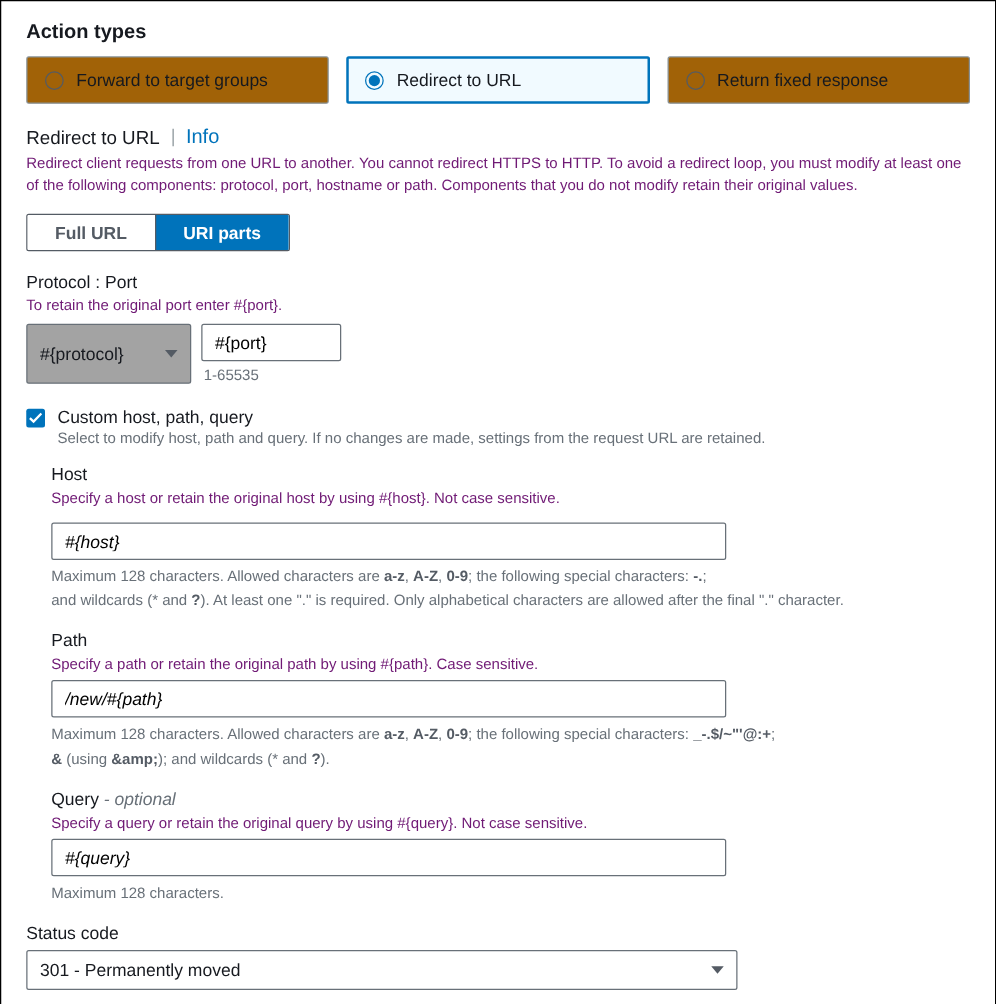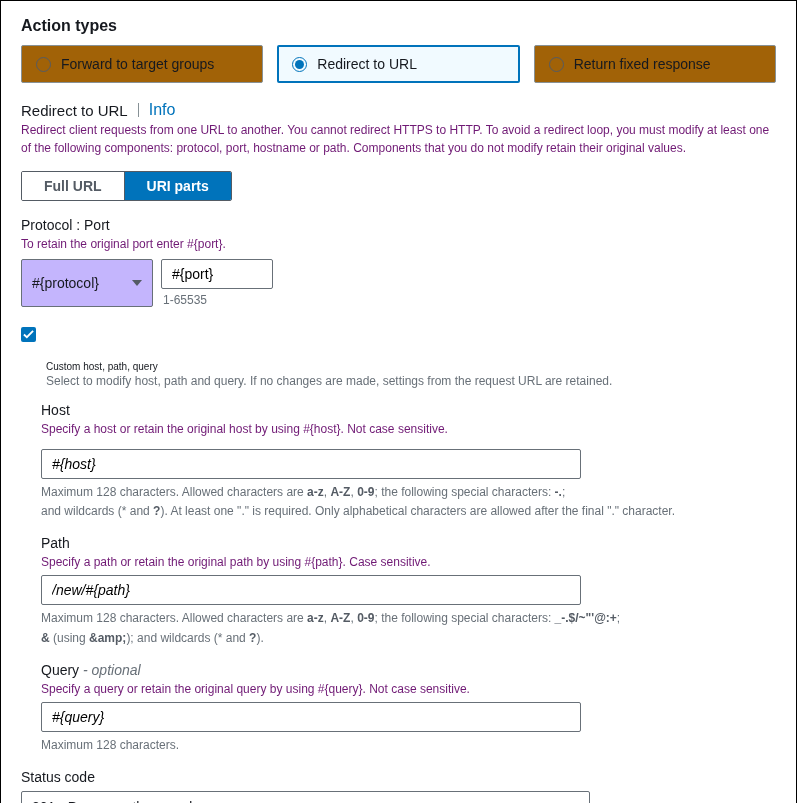--- a/index.html
+++ b/index.html
@@ -130,21 +130,21 @@
   }
   .select-box {
     display: flex;
     align-items: center;
     justify-content: space-between;
     border: 1px solid #687078;
     border-radius: 2px;
     padding: 6px 10px;
     width: 132px;
     cursor: pointer;
-    background: #c4b5fd;
+    background: #a3a3a3;
   }
   .caret {
     width: 0;
     height: 0;
     border-left: 5px solid transparent;
     border-right: 5px solid transparent;
     border-top: 6px solid #545b64;
   }
   .text-input {
     border: 1px solid #687078;
@@ -177,21 +177,21 @@
     background: #0073bb;
     border-radius: 2px;
     display: flex;
     align-items: center;
     justify-content: center;
     flex-shrink: 0;
     margin-top: 2px;
     cursor: pointer;
   }
   .checkbox svg { width: 11px; height: 11px; }
-  .checkbox-label { font-size: 10px; margin-top: 36px; }
+  .checkbox-label { font-size: 14px; }
   .checkbox-desc {
     font-size: 12px;
     color: #687078;
     margin-top: 2px;
   }
   .indent-block {
     margin-left: 20px;
     margin-top: 14px;
   }
   .sub-field {

